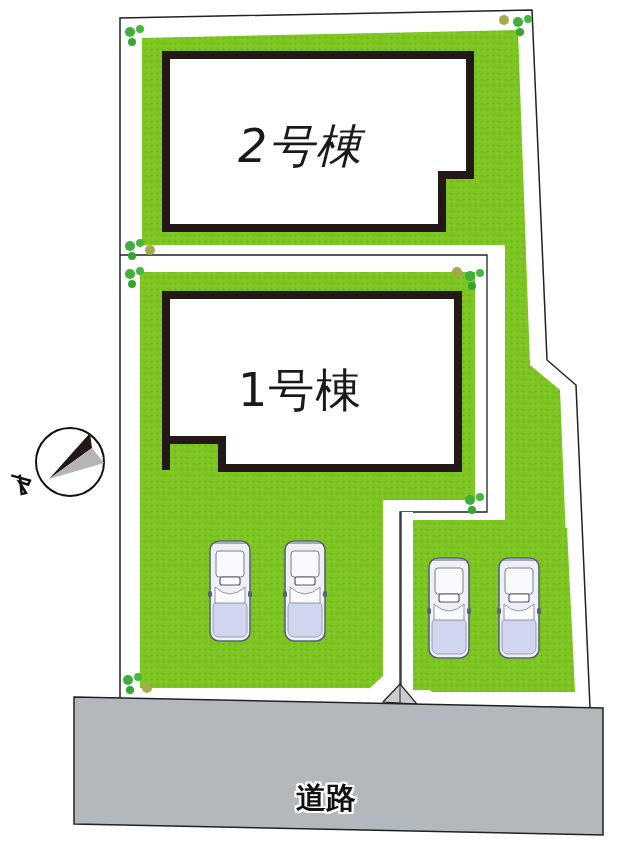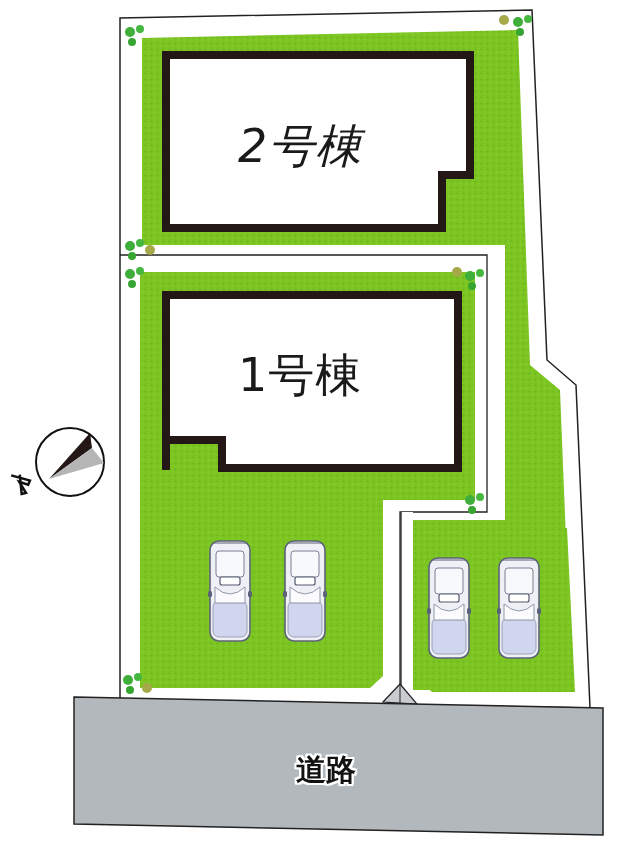--- a/index.html
+++ b/index.html
@@ -106,14 +106,14 @@
 
   <g transform="translate(70,462)">
     <circle cx="0" cy="0" r="34" fill="#ffffff" stroke="#111" stroke-width="2"></circle>
     <polygon points="-21,17 20,-29 22,-14" fill="#231815"></polygon>
     <polygon points="-21,17 22,-14 34,1" fill="#b5b5b5"></polygon>
     <path d="M-52,8 L-41,24 L-45,26 L-50,18 L-52,31 L-56,29 L-45,13" fill="none" stroke="#111" stroke-width="2.5" stroke-linejoin="miter" transform="rotate(-40 -48 20)"></path>
   </g>
 </svg>
 
 <div class="label bldg-label" style="left:238px; top:116px;font-style:italic;">2号棟</div>
-<div class="label bldg-label" style="left:238px; top:345px;text-align:right;">1号棟</div>
-<div class="label road-label" style="left:296px; top:750px;">道路</div>
+<div class="label bldg-label" style="left:238px; top:360px;text-align:right;">1号棟</div>
+<div class="label road-label" style="left:296px; top:778px;">道路</div>
 
 </body></html>

